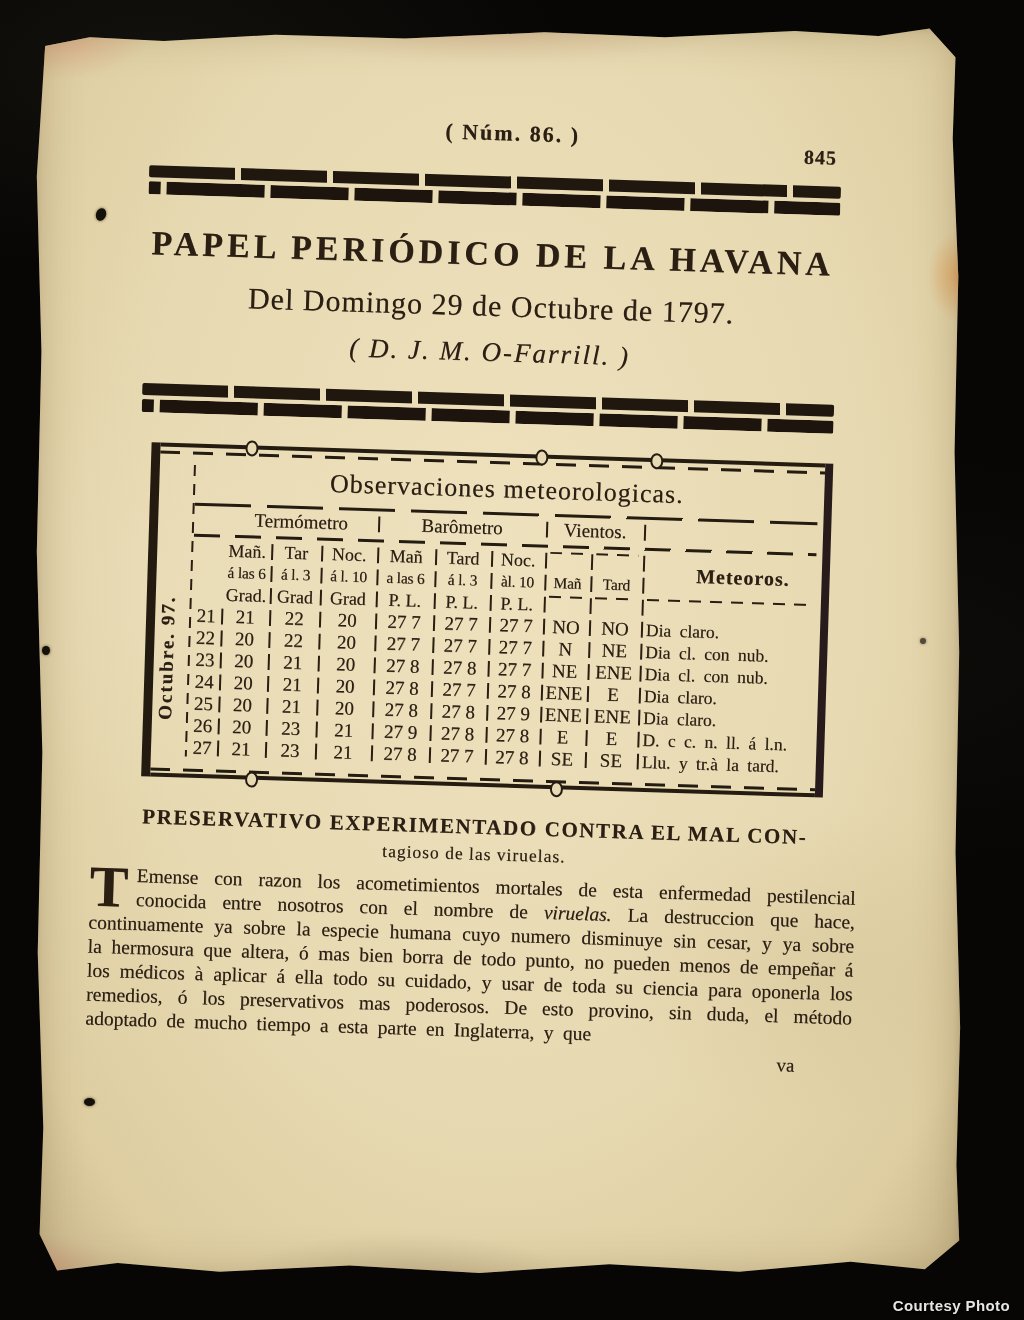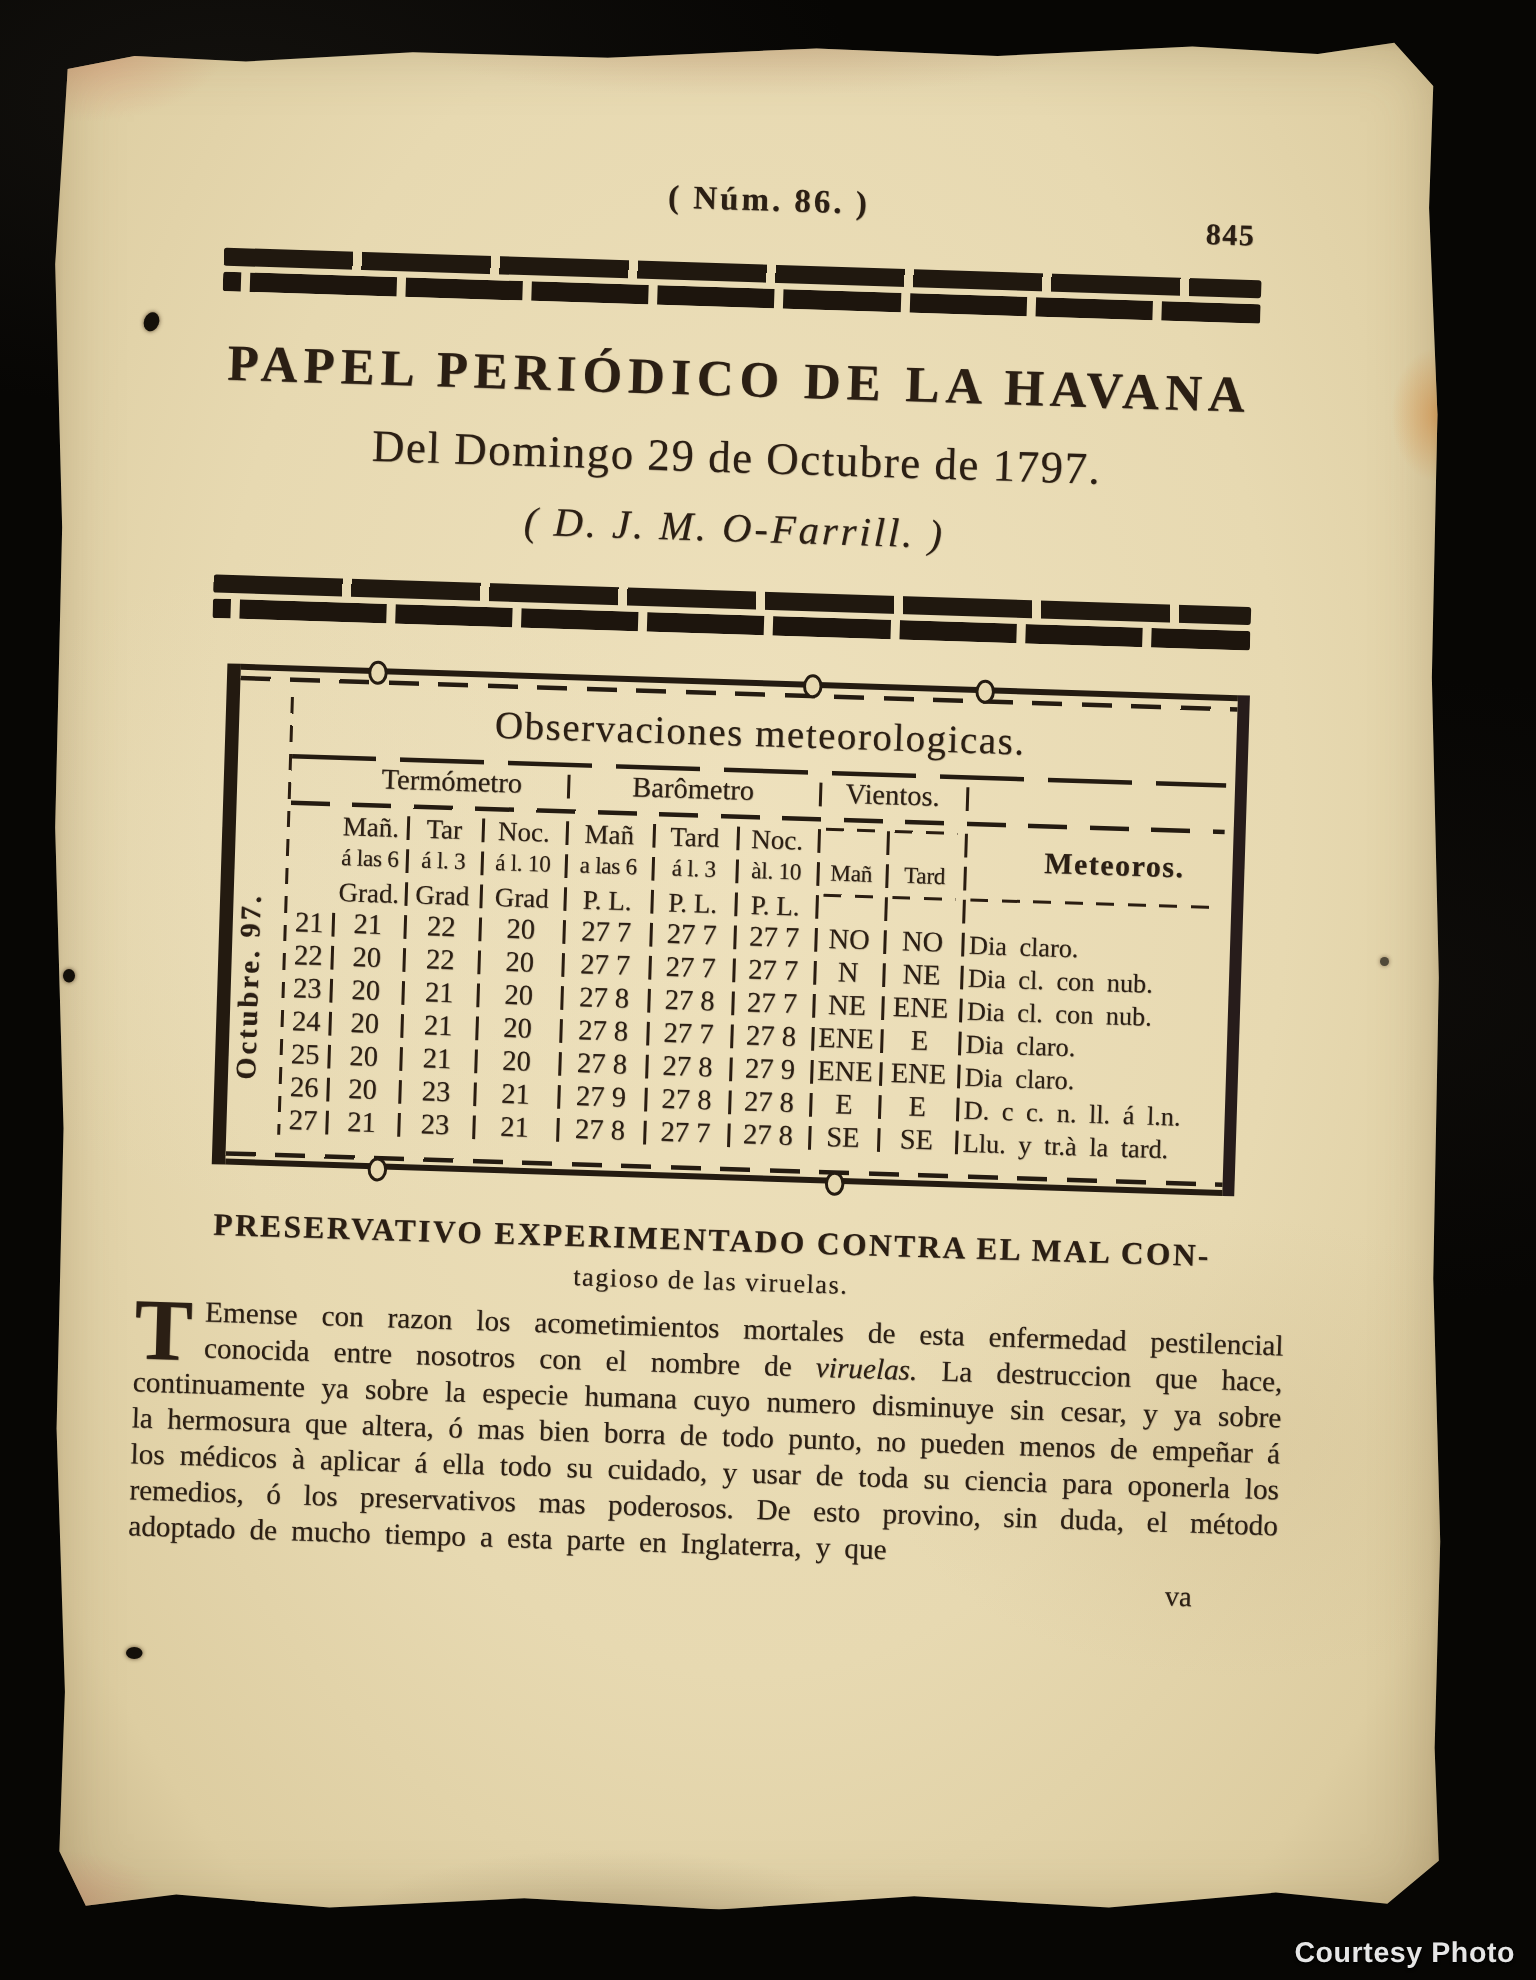--- a/index.html
+++ b/index.html
@@ -91,21 +91,21 @@
   
   .art-head{margin-top:28px;text-align:center;font-size:21px;font-weight:bold;letter-spacing:1.6px;}
   .art-sub{margin-top:4px;text-align:center;font-size:17.5px;letter-spacing:1px;}
   .art-body{margin-top:10px;font-size:19.5px;line-height:24px;text-align:justify;word-spacing:4.5px;}
   .dropcap{float:left;font-size:58px;line-height:44px;font-weight:bold;margin:2px 8px 0 0;}
   .it{font-style:italic;}
   .catchword{margin-top:2px;text-align:right;padding-right:56px;font-size:19px;}
   
   .watermark{position:absolute;right:14px;bottom:6px;
     font-family:"Liberation Sans","DejaVu Sans",sans-serif;
-    font-size:19px;font-weight:bold;color:#e6e6e6;letter-spacing:.4px;
+    font-size:15px;font-weight:bold;color:#e6e6e6;letter-spacing:.4px;
     text-shadow:0 1px 2px #000;}
 </style>
 </head>
 <body>
 
 <div class="paper">
   <span class="hole h1"></span>
   <span class="hole h2"></span>
   <span class="hole h3"></span>
   <span class="hole h4"></span>

